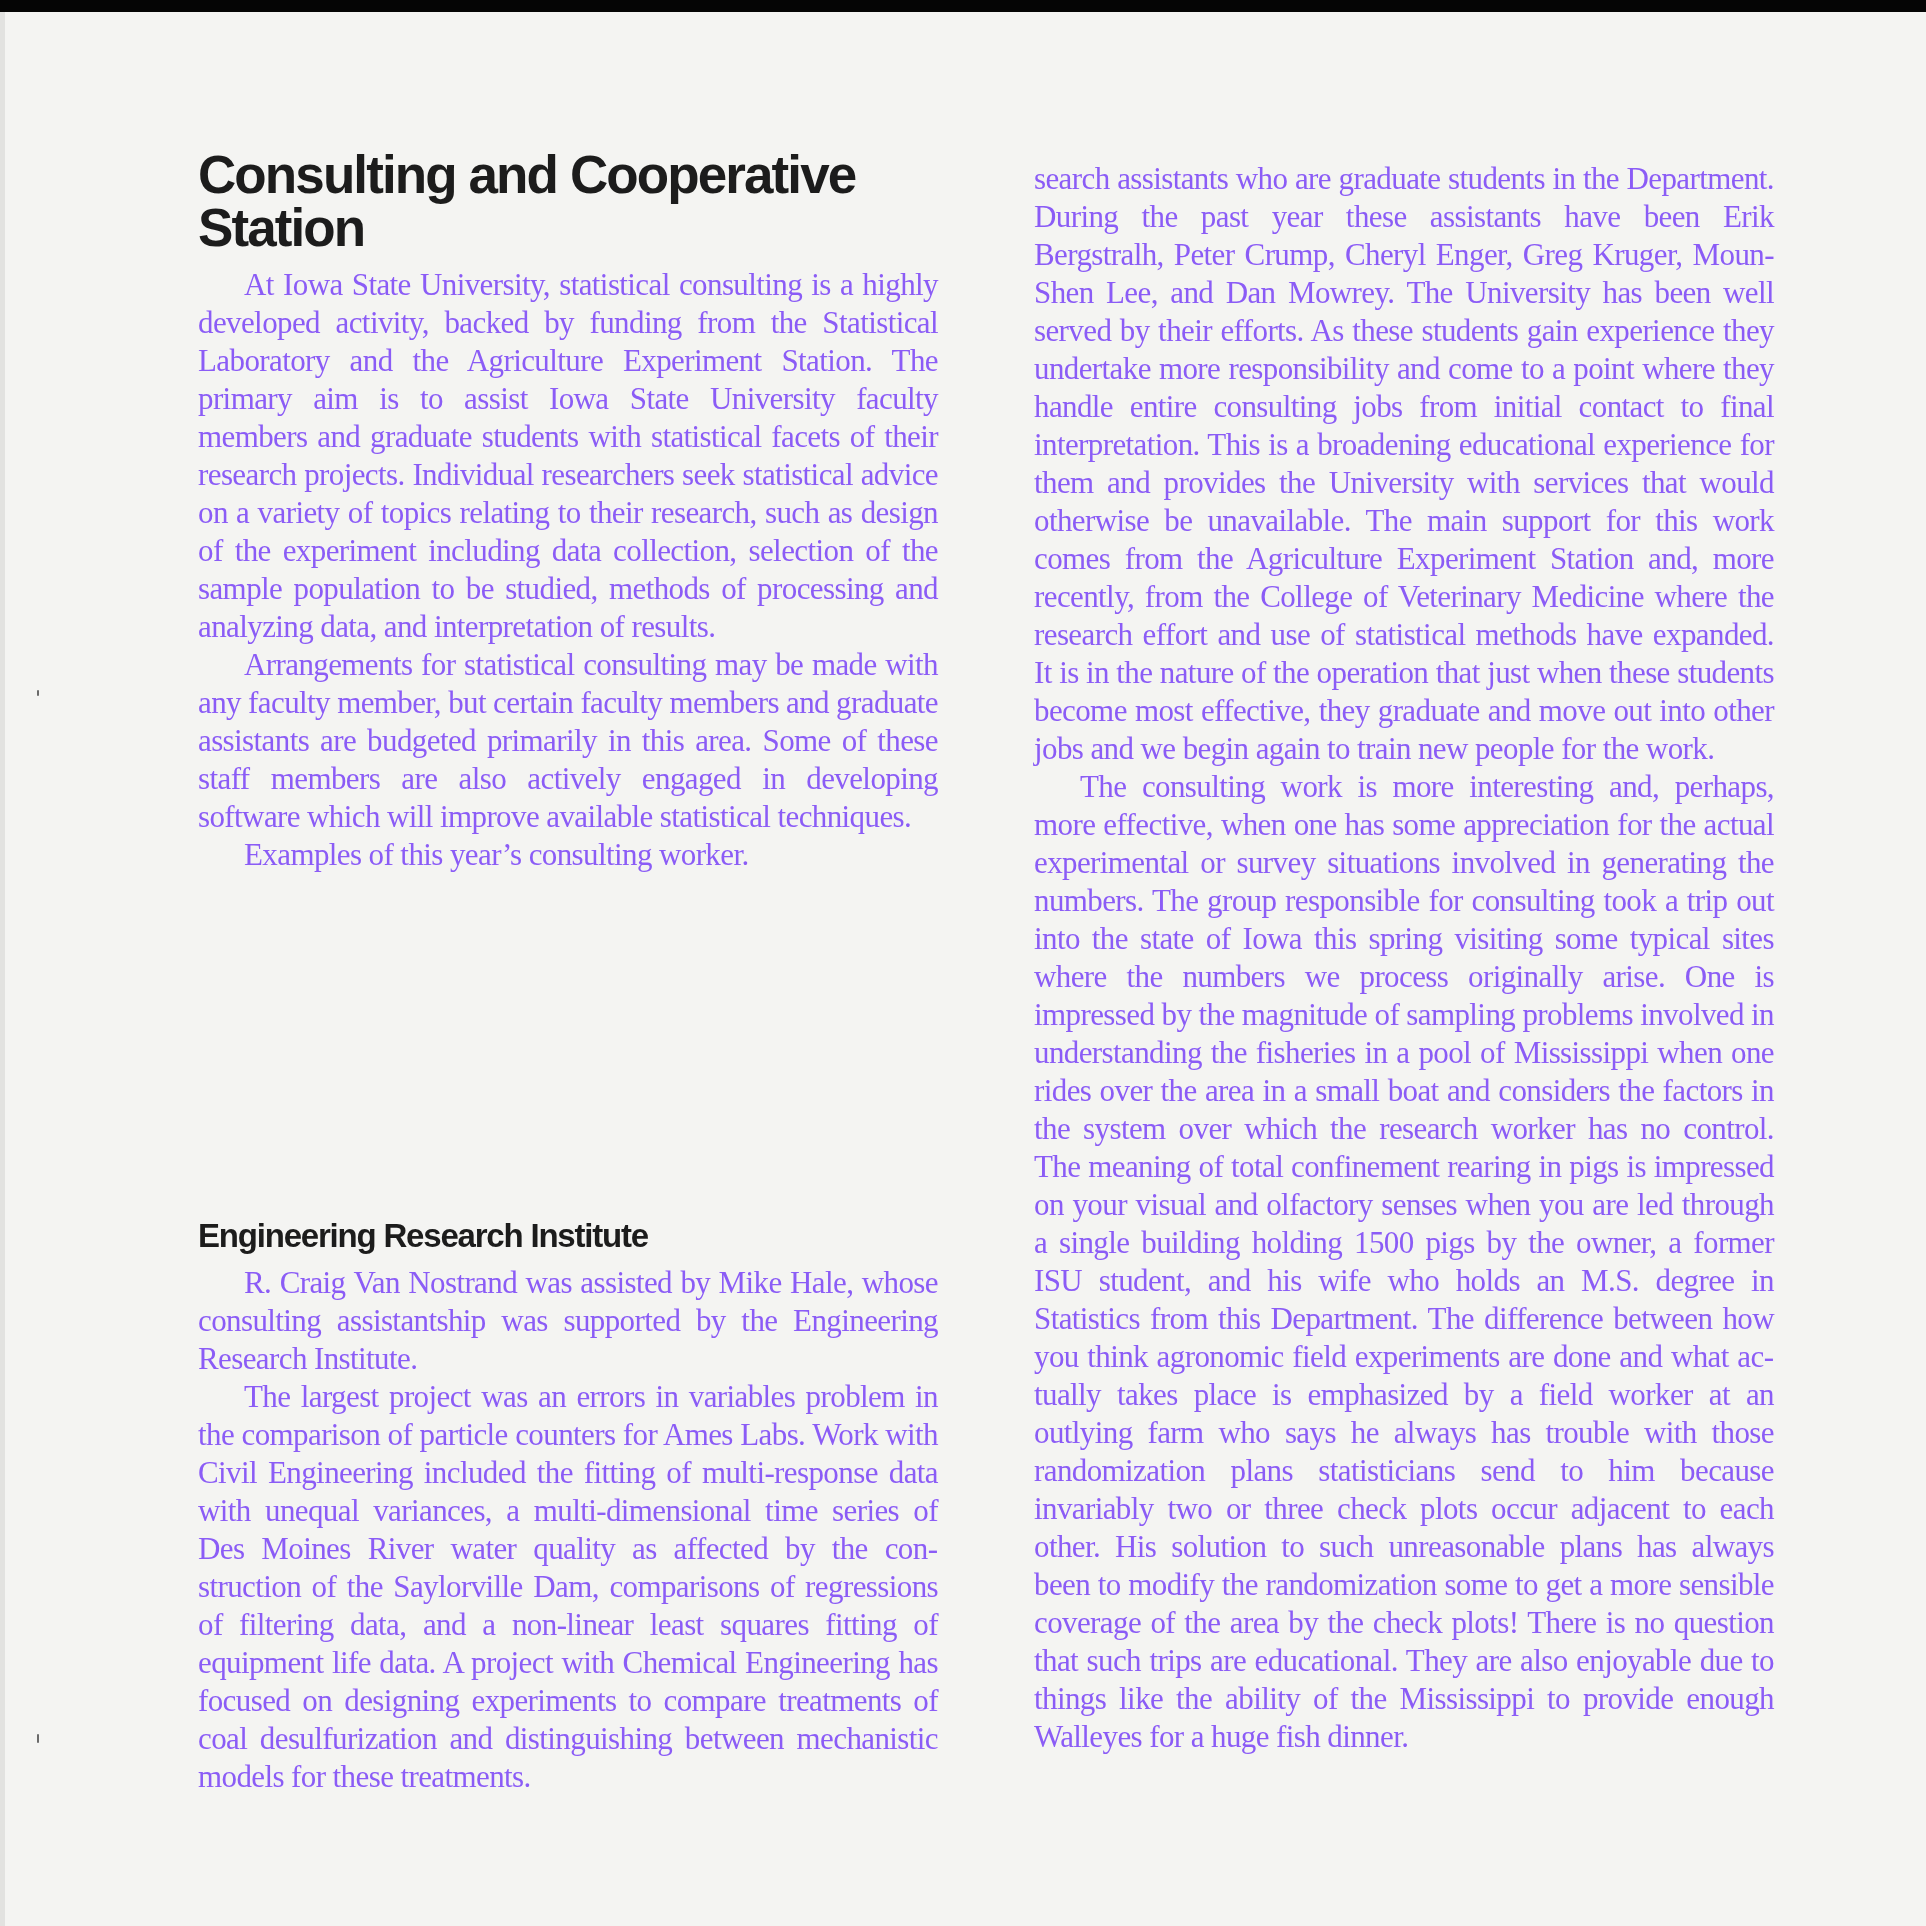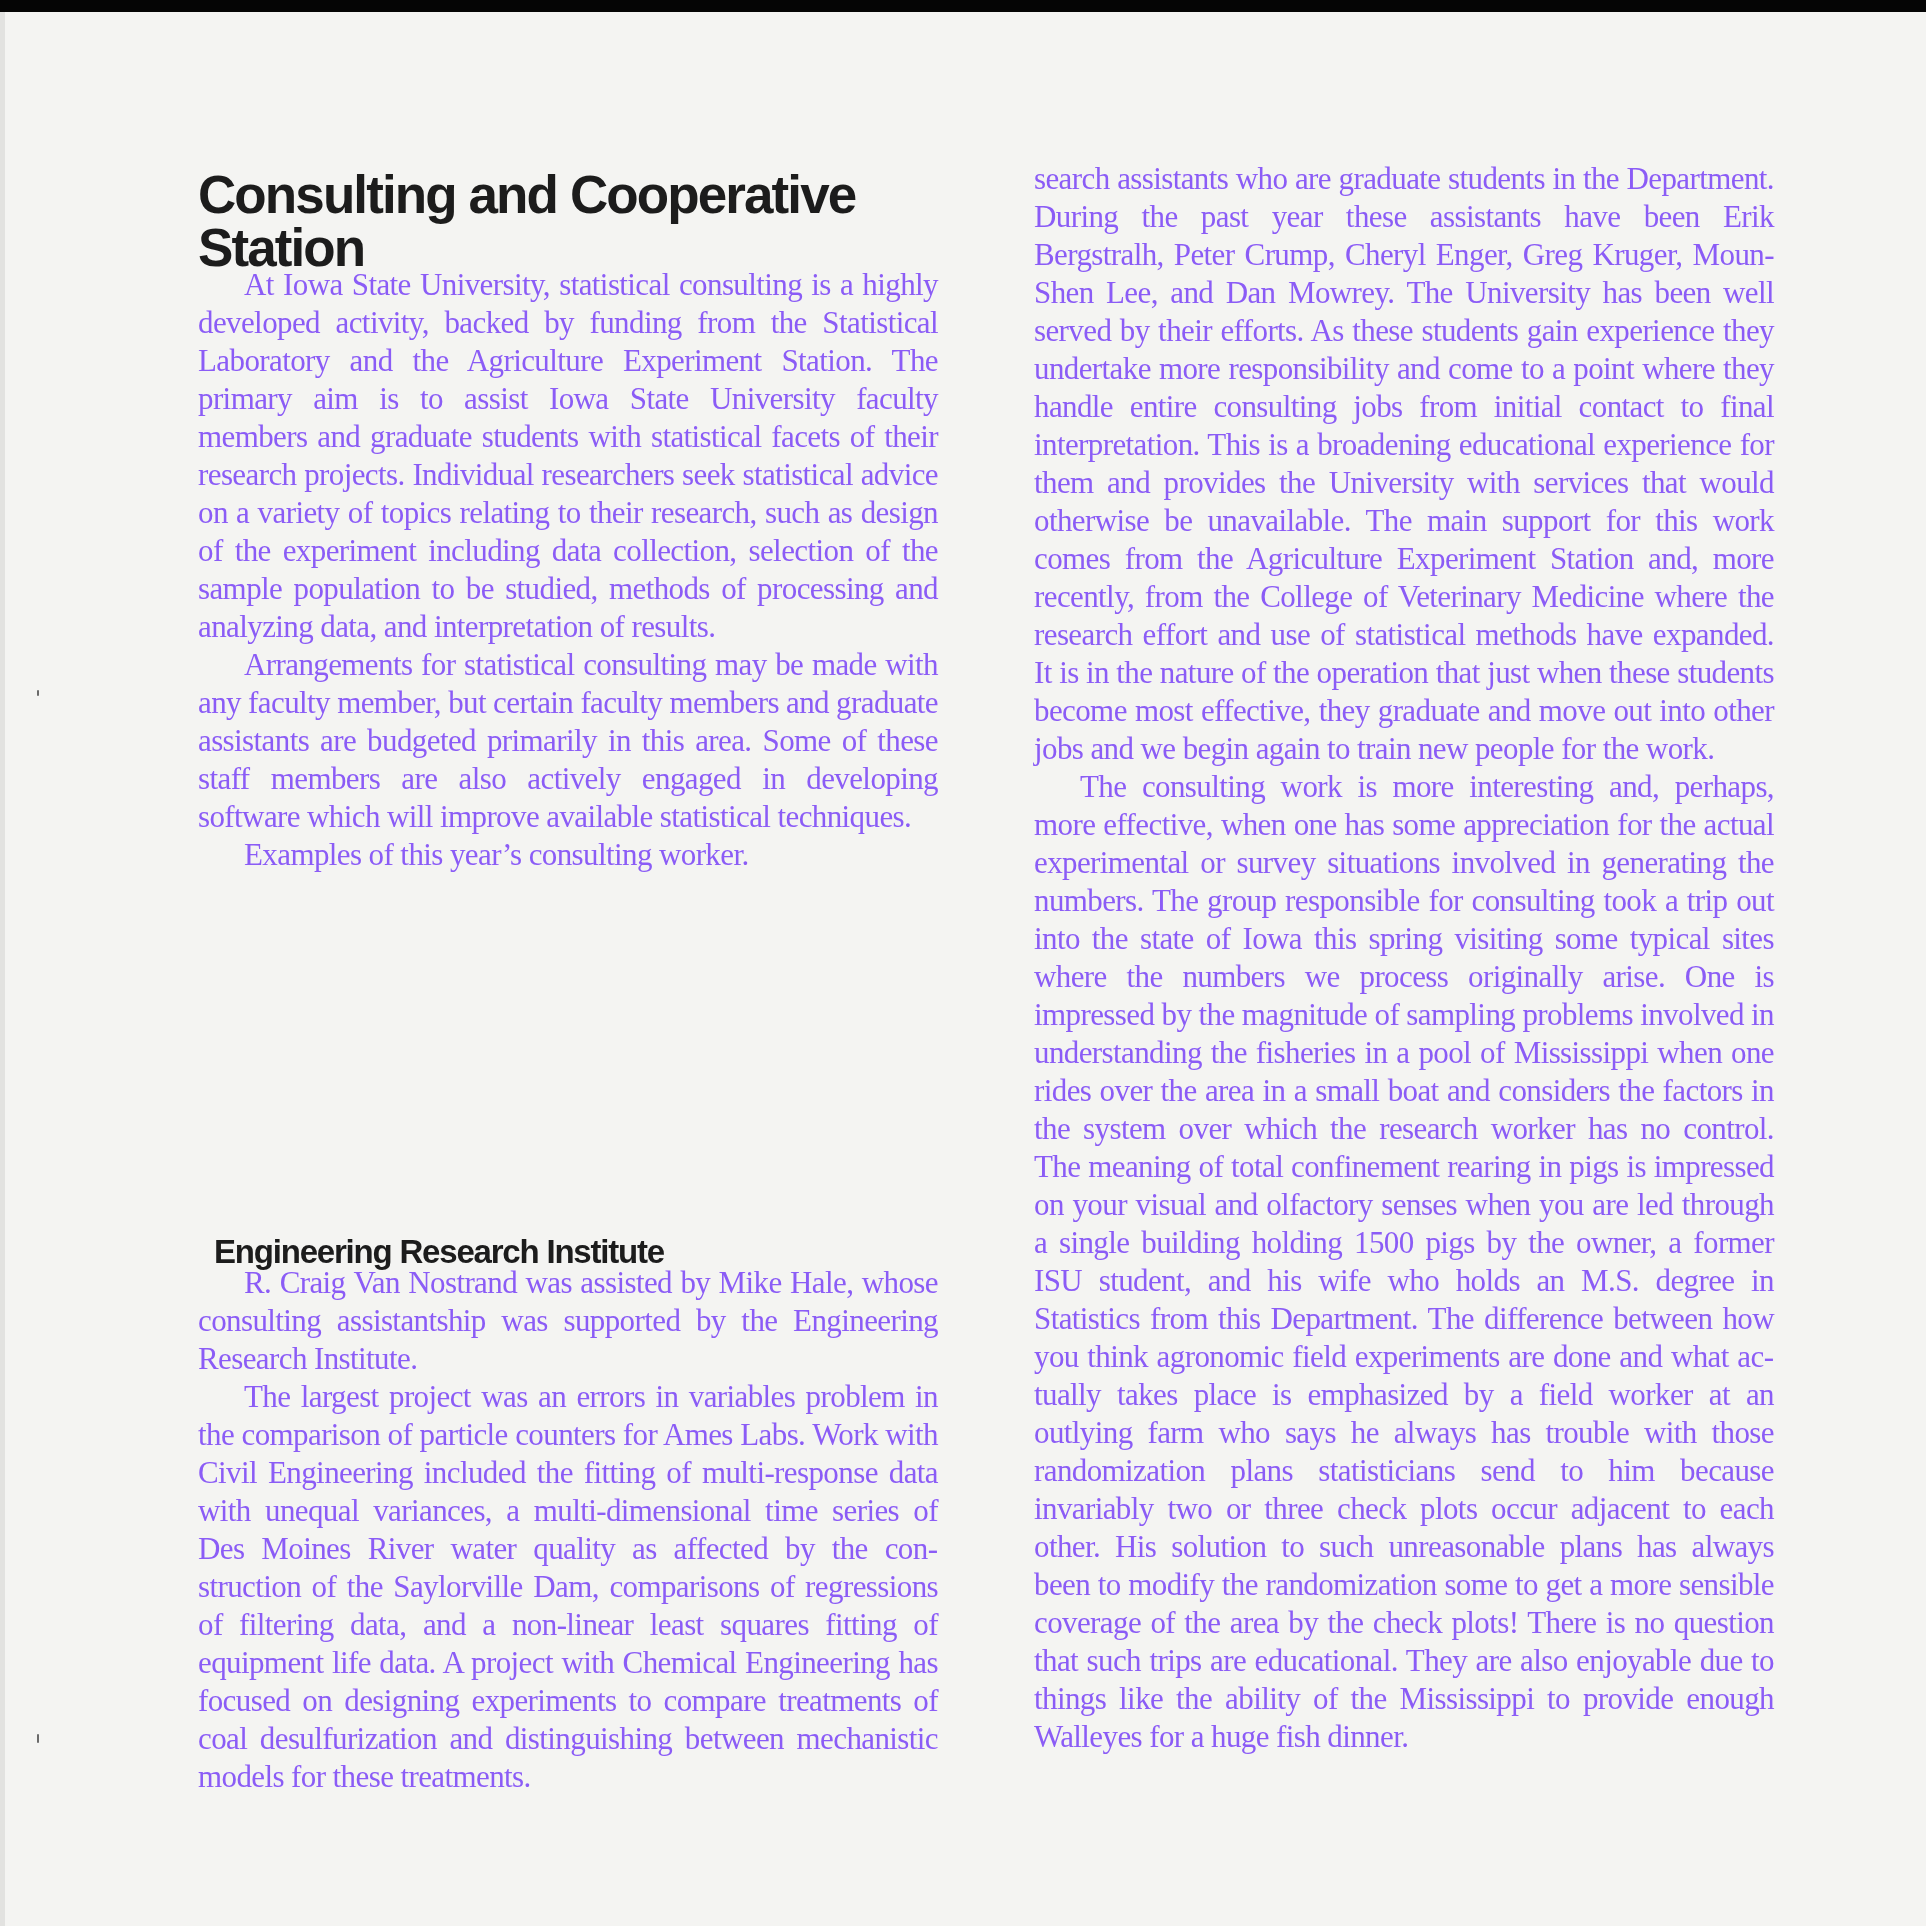--- a/index.html
+++ b/index.html
@@ -31,35 +31,35 @@
   .column {
     position: absolute;
     top: 0;
     width: 740px;
   }
   .col-left { left: 198px; }
   .col-right { left: 1034px; }
 
   .page-title {
     position: absolute;
-    top: 168px;
+    top: 148px;
     left: 0;
     margin: 0;
     font-family: "Liberation Sans", sans-serif;
     font-weight: bold;
     font-size: 53px;
     line-height: 53px;
     letter-spacing: -1.9px;
     color: #1c1c1c;
     width: 770px;
   }
   .section-heading {
     position: absolute;
     left: 0;
-    margin: 16px;
+    margin: 0;
     font-family: "Liberation Sans", sans-serif;
     font-weight: bold;
     font-size: 33px;
     line-height: 37px;
     letter-spacing: -1.2px;
     color: #1c1c1c;
     width: 770px;
   }
   .text-block {
     position: absolute;

